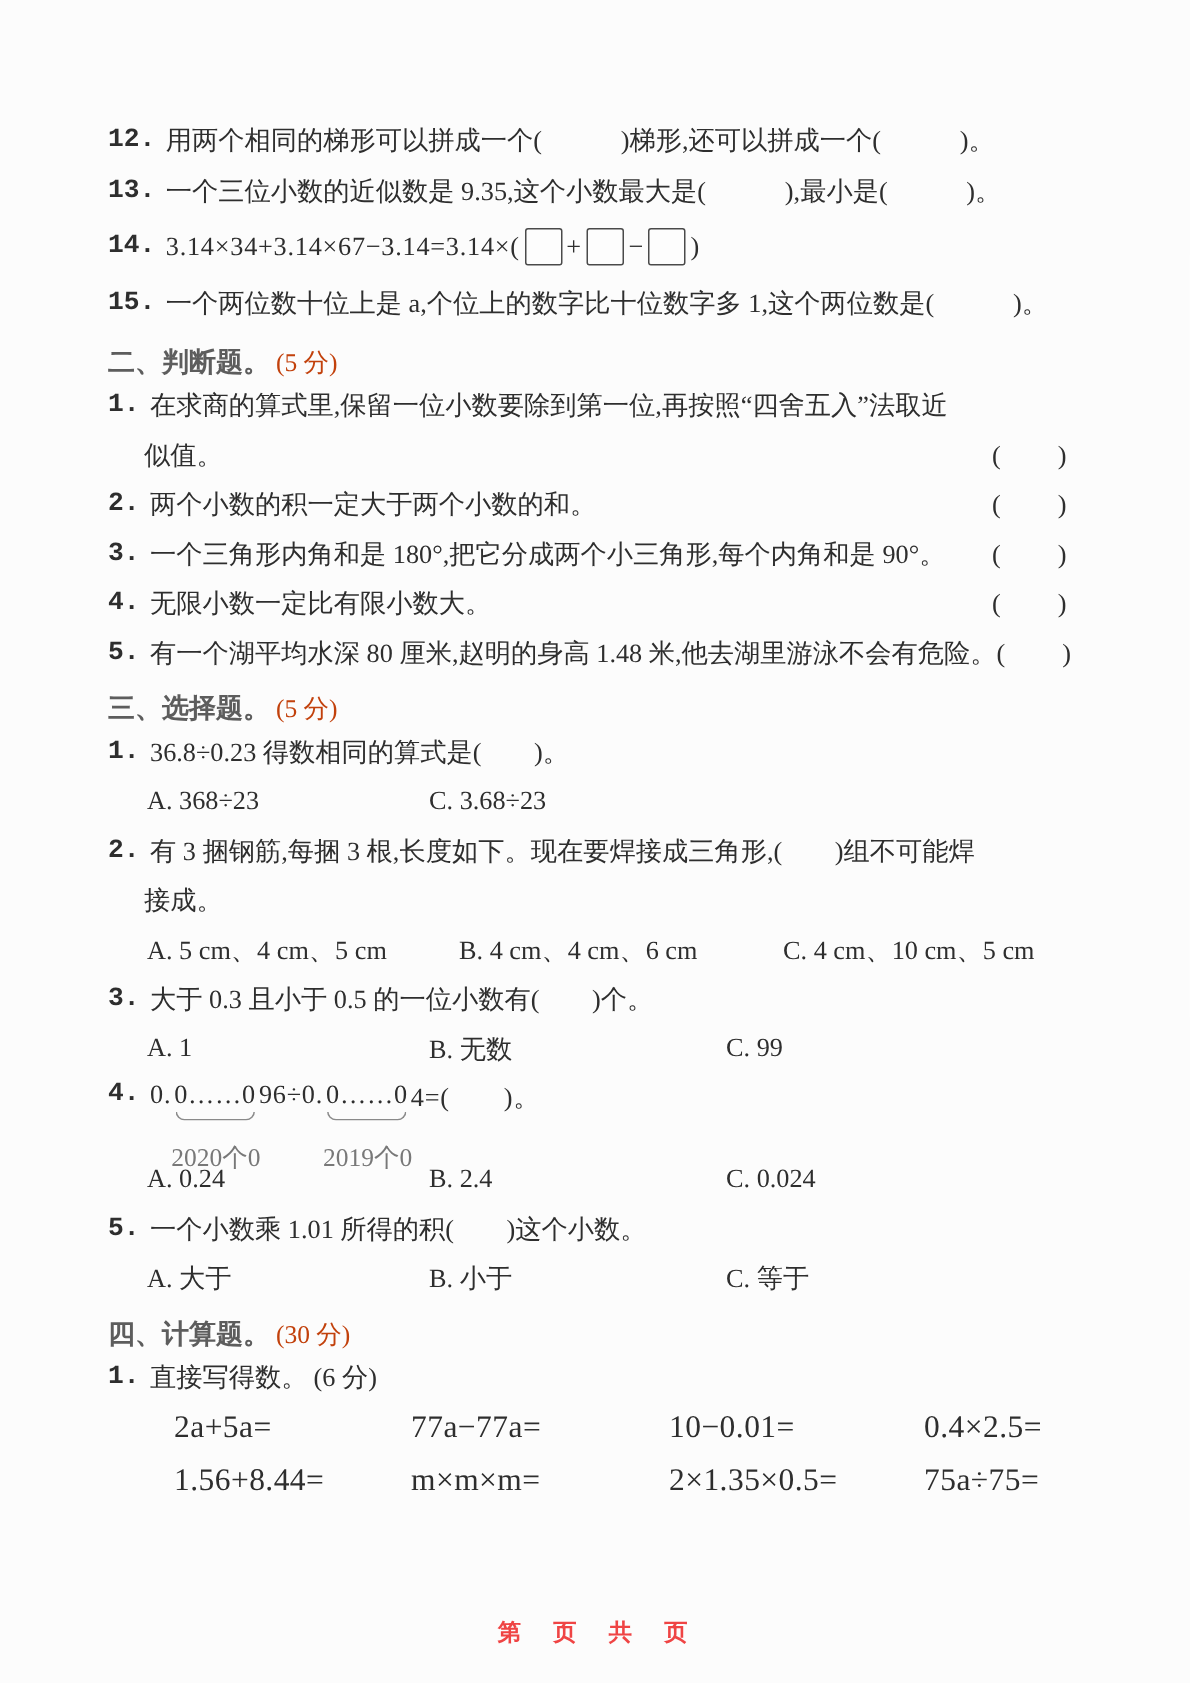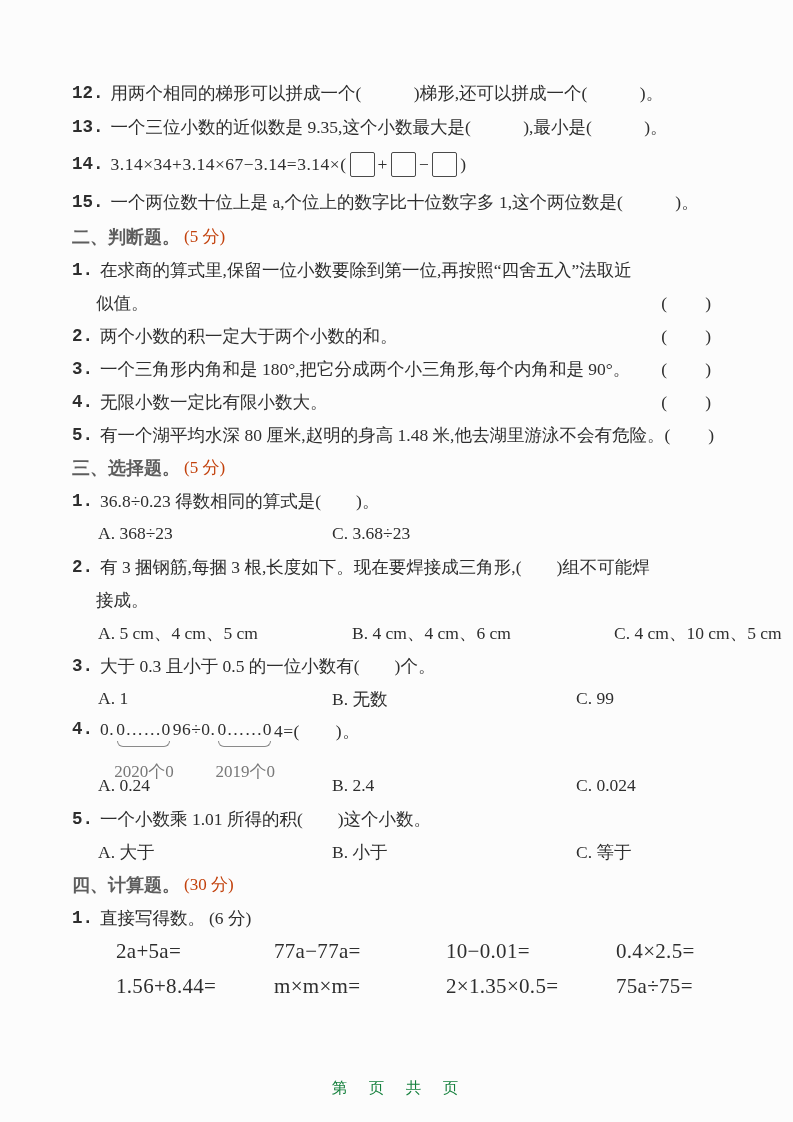--- a/index.html
+++ b/index.html
@@ -28,38 +28,37 @@
   .h33 { height: 33px; }
   .h36 { height: 36px; }
   .h40 { height: 40px; }
   .qnum { font-weight: 700; margin-right: 7px; font-family: Liberation Mono, monospace; }
   .qtext { font-weight: 500; }
   .cont { padding-left: 24px; }
   .blank { margin-left: auto; padding-right: 2px; letter-spacing: 1px; }
   
   .sec {
     height: 33px;
-    display: flex; align-items: center;
+    display: flex; align-items: flex-end;
     font-size: 18px;
     font-weight: 700;
     color: #5d5d5d;
     white-space: nowrap;
   }
   .sec .score { font-weight: 400; color: #c2410c; margin-left: 4px; font-size: 17px; }
   .score-dark { margin-left: 4px; }
   
   .opts {
     height: 33px;
     display: grid;
     grid-template-columns: 188px 198px auto;
     align-items: center;
     margin-left: 26px;
     white-space: nowrap;
     font-size: 17.5px;
-    gap: 46px;
   }
   .opts.wide { grid-template-columns: 208px 216px auto; }
   
   .answer-box {
     display: inline-block;
     width: 25px; height: 25px;
     border: 1.6px solid #4a4a4a;
     border-radius: 2px;
     margin: 0 3px;
     background: #fdfdfd;
@@ -95,23 +94,23 @@
     white-space: nowrap;
     font-size: 21px;
     letter-spacing: 0.3px;
   }
   .footer {
     position: absolute;
     top: 1078px; left: 0;
     width: 793px;
     text-align: center;
     font-size: 15.5px;
-    color: #15803d;
+    color: #ef4444;
     letter-spacing: 3px;
-    font-weight: 400;
+    font-weight: 700;
   }
 </style>
 </head>
 <body>
 
 <div class="content">
 
   <div class="q-line">
     <span class="qnum">12.</span>
     <span class="qtext">用两个相同的梯形可以拼成一个(　　　)梯形,还可以拼成一个(　　　)。</span>

